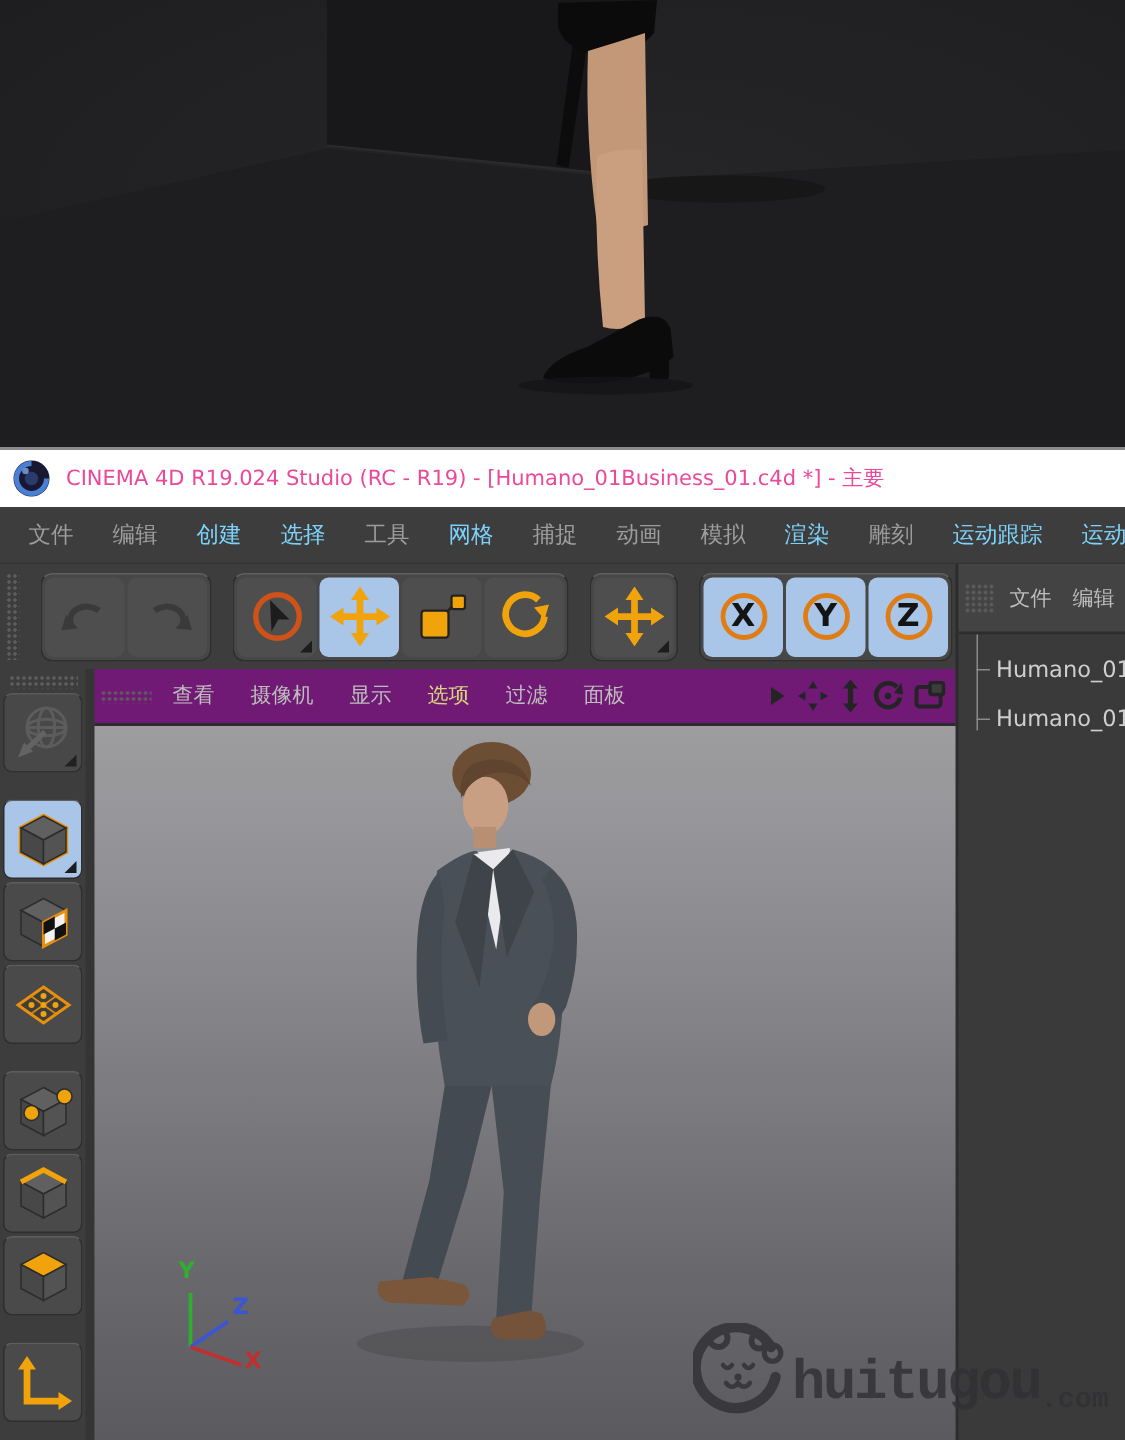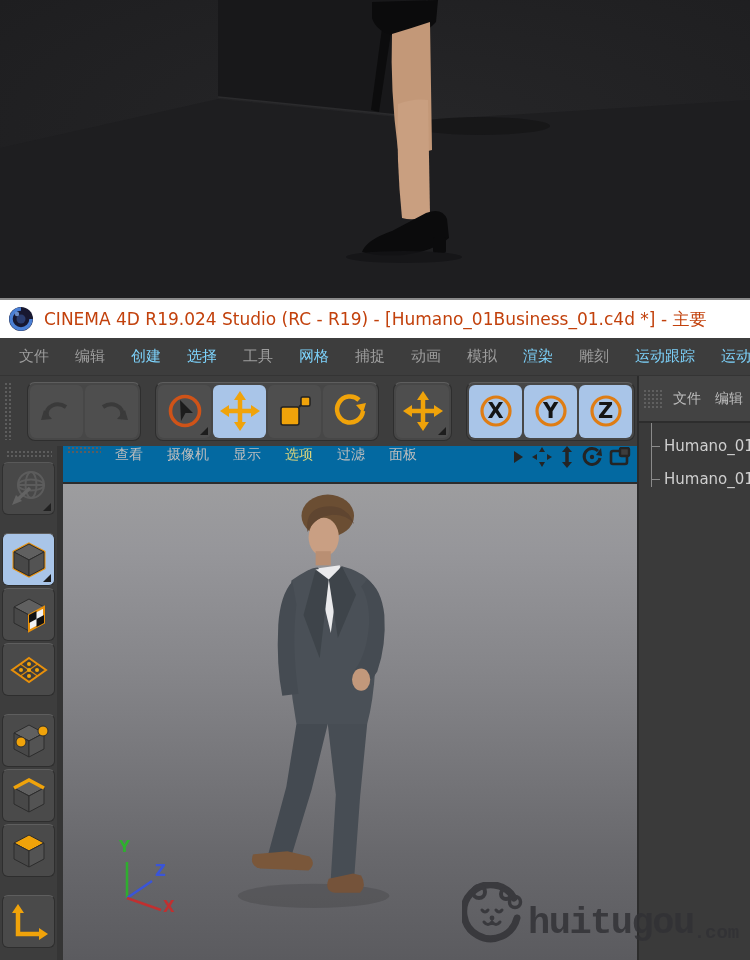--- a/index.html
+++ b/index.html
@@ -7,21 +7,21 @@
   .screen { width:750px; height:960px; background:#3d3d3d; position:relative; overflow:hidden;
             display:flex; flex-direction:column; }
 
   
   .render-preview { height:298px; background:#202022; position:relative; overflow:hidden; }
   .render-preview svg { display:block; }
 
   
   .titlebar { height:40px; background:#ffffff; border-top:2px solid #8a8a8a;
               display:flex; align-items:center; gap:10px; padding:0 0 0 8px; }
-  .titlebar .apptitle { font-size:17px; color:#c2410c; white-space:nowrap; overflow:hidden; }
+  .titlebar .apptitle { font-size:14px; color:#ec4899; white-space:nowrap; overflow:hidden; }
 
   
   .menubar { height:38px; background:#3d3d3d; display:flex; align-items:center;
              padding:0 6px; overflow:hidden; border-bottom:1px solid #343434; }
   .menu-item { font-size:15px; color:#9d9d9d; padding:0 13px; white-space:nowrap; cursor:default; }
   .menu-item.hl { color:#7dd3fc; }
 
   
   .main { flex:1; display:flex; min-height:0; }
   .left-col { width:637px; display:flex; flex-direction:column; min-width:0; }
@@ -48,21 +48,21 @@
   .pal-btn { width:53px; height:53px; border-radius:6px; background:#4a4a4a;
              border:1px solid #2e2e2e; border-top-color:#5e5e5e;
              display:flex; align-items:center; justify-content:center; position:relative; flex:none; }
   .pal-btn.sel { background:#a9c5e8; }
   .pal-btn.corner::after { content:''; position:absolute; right:3px; bottom:3px;
              border-left:8px solid transparent; border-bottom:8px solid #1d1d1d; }
   .pal-gap { height:18px; flex:none; }
   .pal-sp { height:2px; flex:none; }
 
   .viewport { flex:1; display:flex; flex-direction:column; border-left:6px solid #353535; min-width:0; }
-  .vp-menubar { height:38px; background:#0369a1; display:flex; align-items:flex-start; padding:0 6px 0 4px;
+  .vp-menubar { height:38px; background:#701a75; display:flex; align-items:center; padding:0 6px 0 4px;
                 border-bottom:2px solid #2c2c2c; }
   .vp-menu-item { font-size:14px; color:#bdbdbd; padding:0 12px; white-space:nowrap; }
   .vp-menu-item.hl { color:#d8d37c; }
   .vp-cam-icons { margin-left:auto; display:flex; align-items:center; gap:6px; }
   .vp-canvas { flex:1; position:relative; overflow:hidden;
      background:linear-gradient(to bottom,#9d9d9f 0%,#96969a 14%,#86868a 38%,#77777b 58%,#68686c 78%,#5b5b5f 100%); }
   .vp-canvas svg.scene { position:absolute; inset:0; }
   .gizmo { position:absolute; left:42px; bottom:35px; }
   .gizmo-label { position:absolute; font-size:15px; font-weight:bold; }
 

